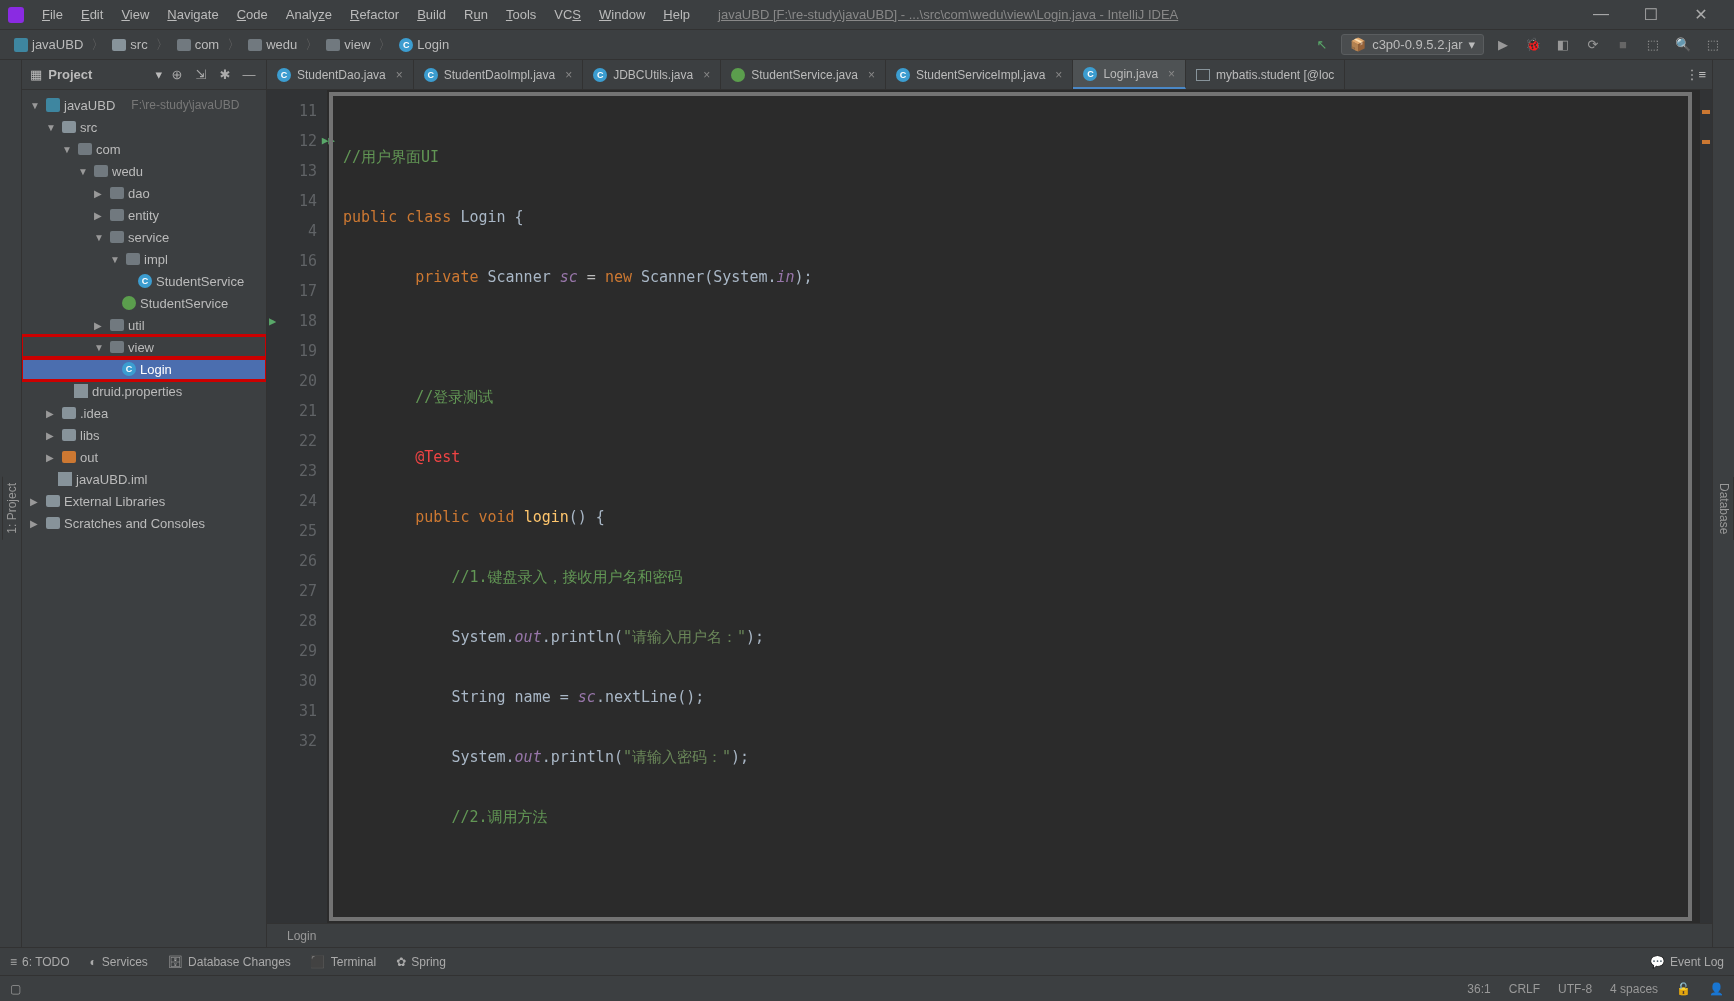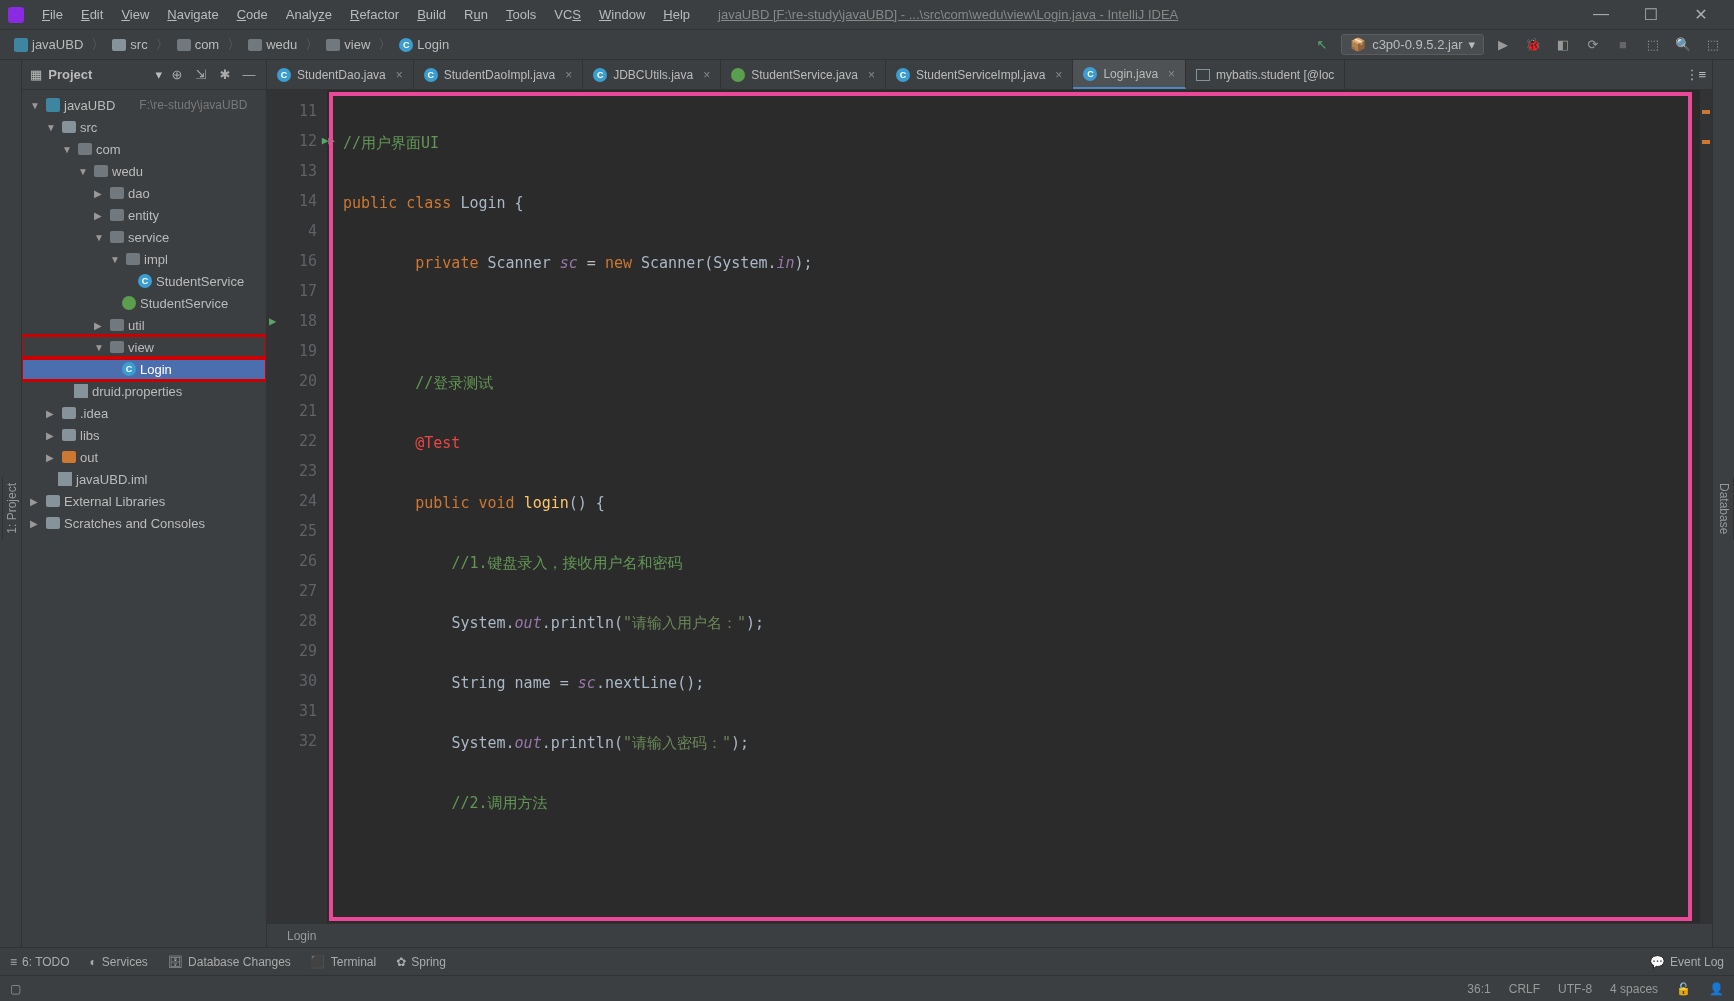--- a/index.html
+++ b/index.html
@@ -30,36 +30,36 @@
 .project-panel { width:245px; background:#3c3f41; border-right:1px solid #323232; display:flex; flex-direction:column; }
 .project-header { height:30px; display:flex; align-items:center; padding:0 8px; border-bottom:1px solid #323232; gap:6px; }
 .project-header .title { flex:1; font-weight:bold; }
 .project-header .tool-icon { width:18px; cursor:pointer; color:#aaa; text-align:center; }
 .tree { flex:1; overflow:auto; padding-top:4px; font-size:13px; }
 .tree-item { display:flex; align-items:center; height:22px; padding-left:4px; cursor:pointer; white-space:nowrap; gap:4px; }
 .tree-item.selected { background:#4b6eaf; color:#fff; }
 .tree-item.highlighted { outline:3px solid #cc0000; outline-offset:-1px; }
 .tree-arrow { width:12px; font-size:10px; color:#999; }
 .tree-item .name { }
-.tree-item .hint { color:#787878; margin-left:20px; font-size:12px;text-align:right; }
+.tree-item .hint { color:#787878; margin-left:12px; font-size:12px;text-align:right; }
 .module-icon { width:14px; height:14px; background:#3e86a0; border-radius:2px; display:inline-block; }
 .interface-icon { width:14px; height:14px; background:#5b9e4d; border-radius:50%; display:inline-block; }
 .file-icon { width:14px; height:14px; background:#87939a; display:inline-block; }
 .out-folder { width:14px; height:12px; background:#cc7832; border-radius:2px; display:inline-block; }
 .editor-area { flex:1; display:flex; flex-direction:column; background:#2b2b2b; position:relative; }
 .tabs { height:30px; background:#3c3f41; display:flex; align-items:stretch; border-bottom:1px solid #323232; overflow:hidden; }
 .tab { display:flex; align-items:center; gap:6px; padding:0 10px; border-right:1px solid #323232; cursor:pointer; font-size:12px; white-space:nowrap; }
 .tab.active { background:#4e5254; border-bottom:2px solid #4a88c7; }
 .tab .close { color:#888; margin-left:4px; }
 .editor { flex:1; display:flex; overflow:hidden; position:relative; }
 .gutter { width:60px; background:#313335; text-align:right; padding:6px 10px 6px 4px; color:#606366; font-family:"Consolas",monospace; font-size:15px; line-height:30px; }
 .gutter .ln { height:30px; position:relative; }
 .gutter .run-mark { position:absolute; left:-2px; color:#59a869; font-size:12px; }
 .gutter .impl-mark { position:absolute; right:-18px; color:#59a869; font-size:11px; }
-.code { flex:1; padding:2px 10px; font-family:"Consolas",monospace; font-size:15px; line-height:30px; white-space:pre; position:relative; border:4px solid #ec4899; margin:2px 20px 2px 2px; }
+.code { flex:1; padding:16px 10px; font-family:"Consolas",monospace; font-size:15px; line-height:30px; white-space:pre; position:relative; border:4px solid #737373; margin:2px 20px 2px 2px; }
 .code .line { height:30px; }
 .kw { color:#cc7832; }
 .str { color:#6a8759; }
 .com-cn { color:#629755; }
 .anno { color:#ef4444; }
 .field { color:#9876aa; font-style:italic; }
 .type { color:#a9b7c6; }
 .method { color:#ffc66d; }
 .right-gutter { width:22px; background:#3c3f41; border-left:1px solid #323232; writing-mode:vertical-rl; display:flex; flex-direction:column; align-items:center; padding-top:10px; font-size:11px; color:#999; }
 .right-gutter .tab { padding:6px 2px; cursor:pointer; }

